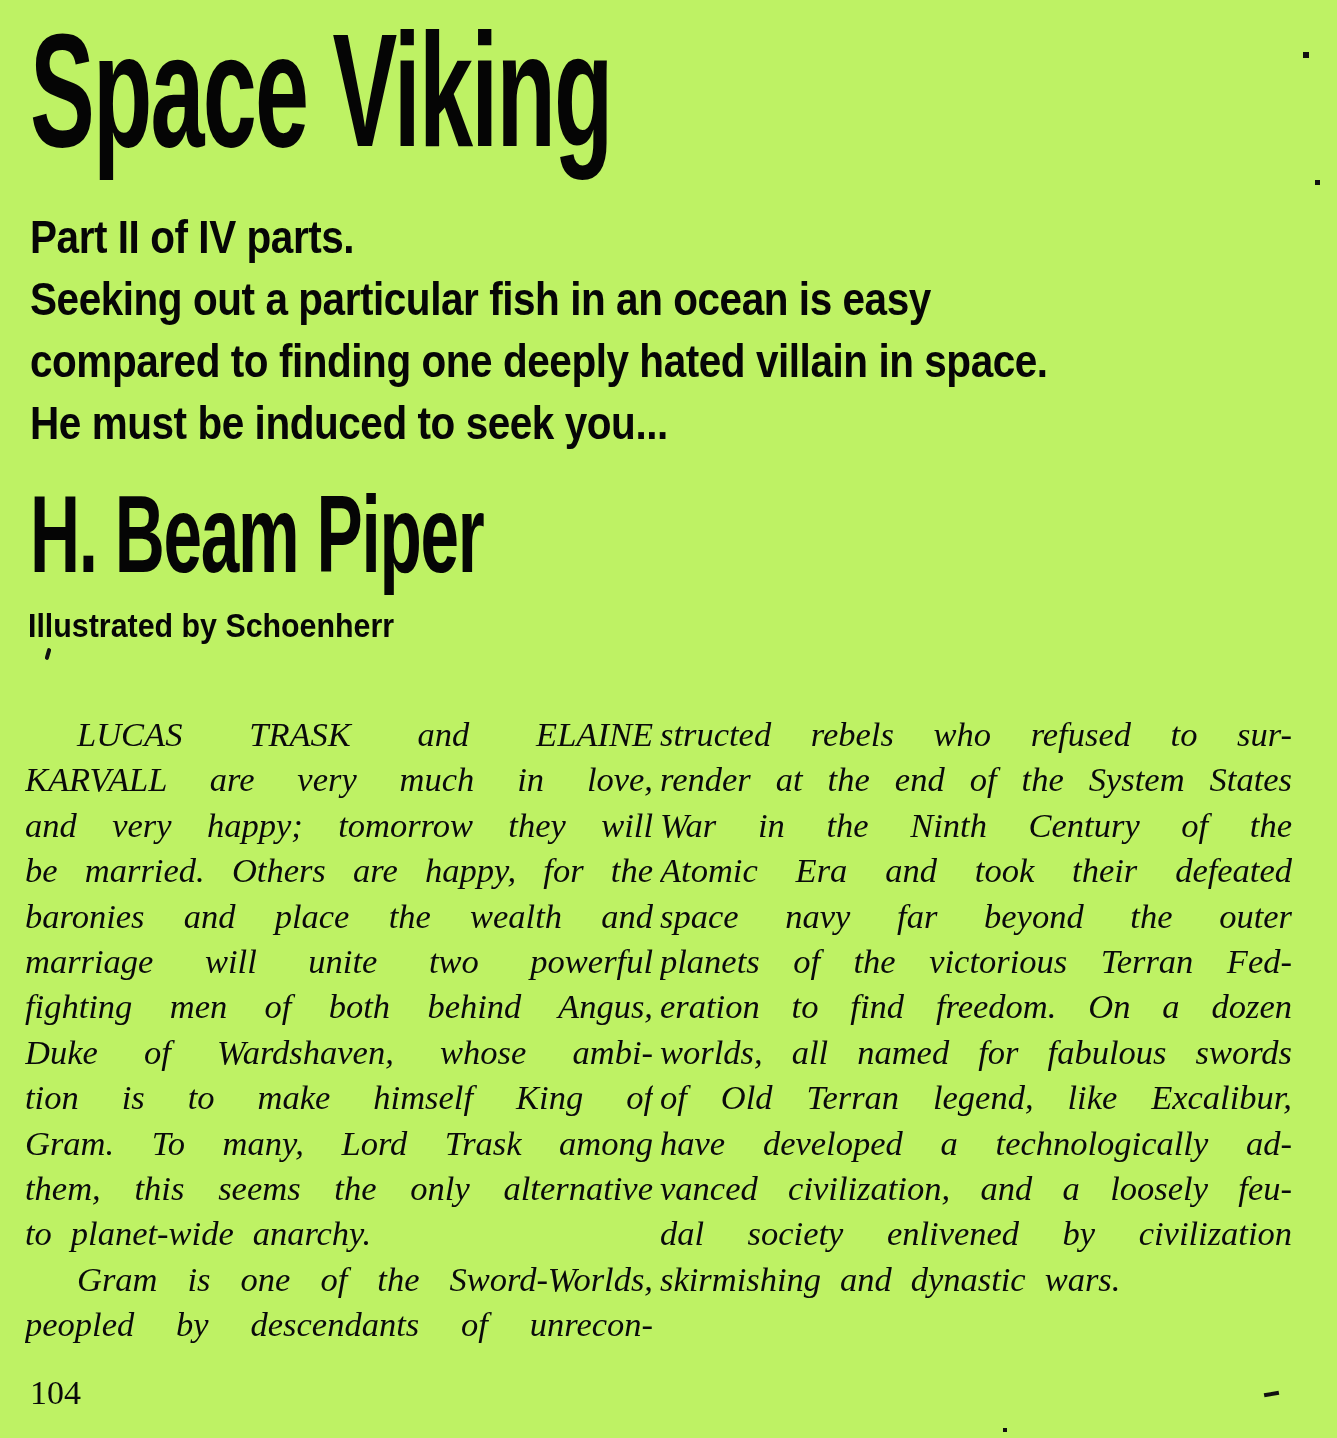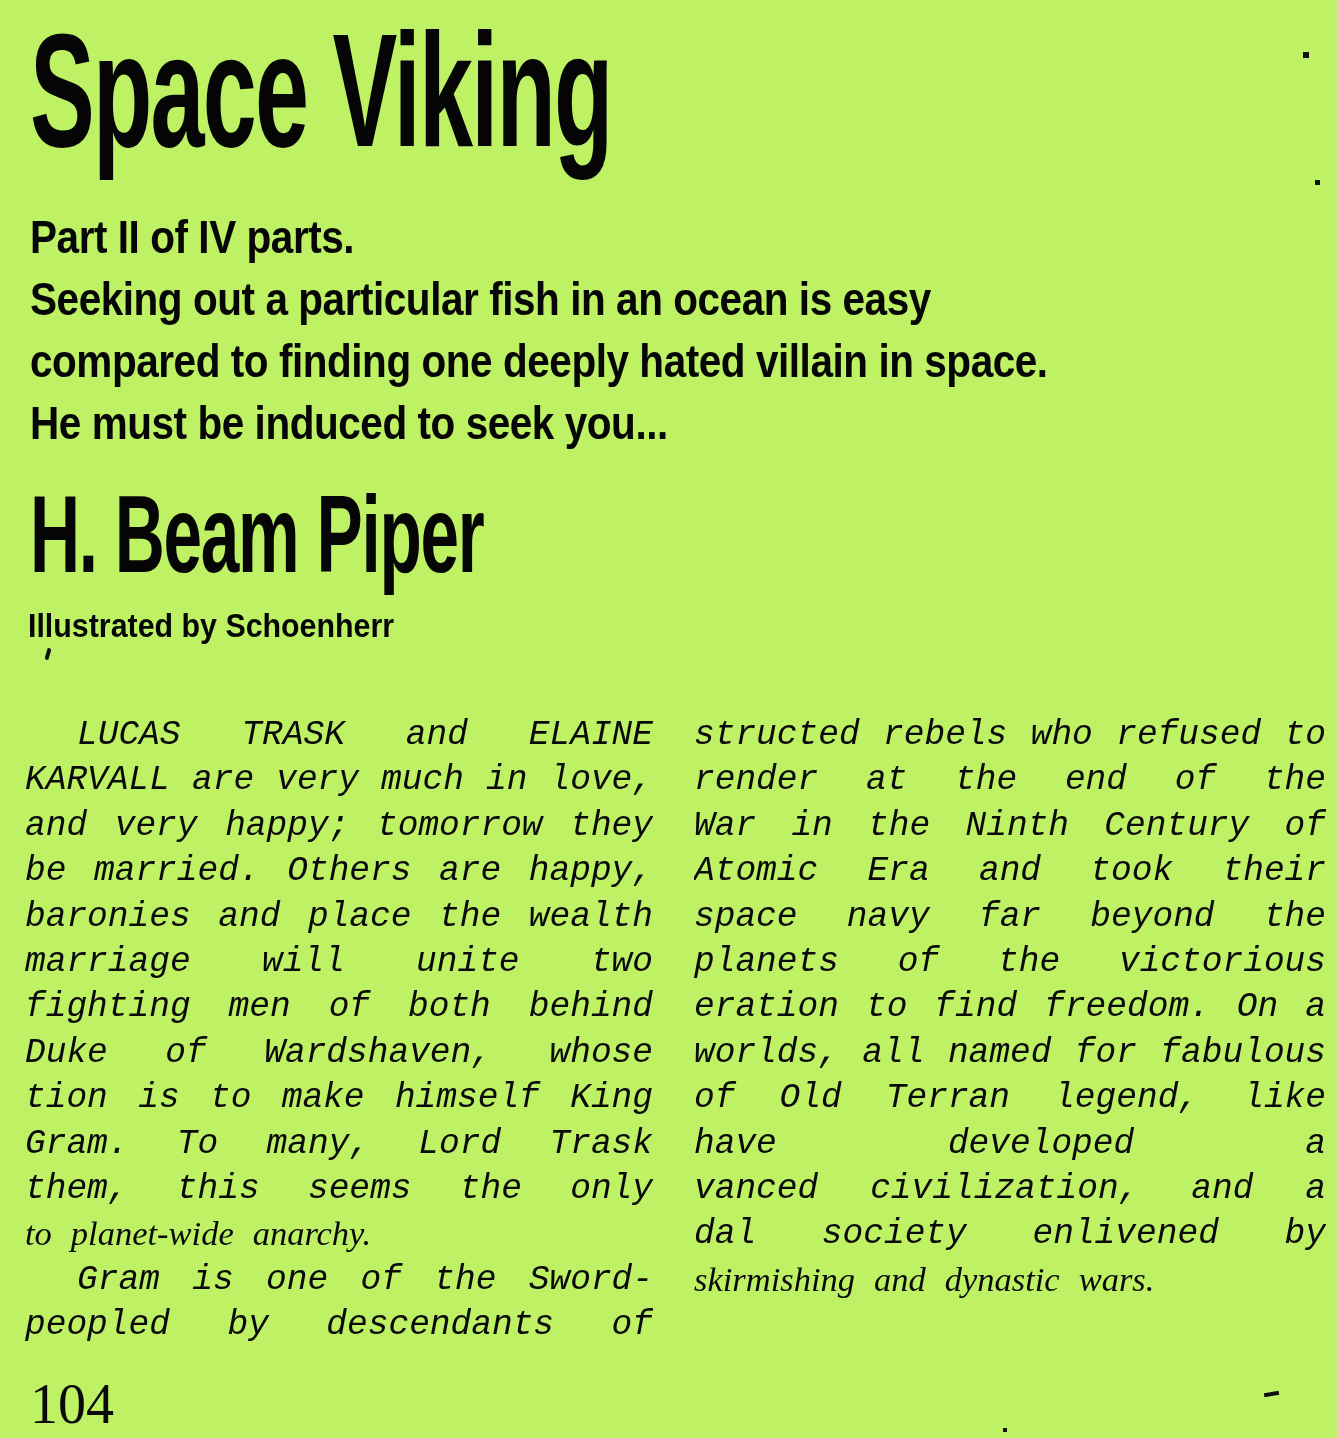--- a/index.html
+++ b/index.html
@@ -83,45 +83,44 @@
   .col {
     position: absolute;
     top: 712px;
     font-family: "Liberation Serif", serif;
     font-style: italic;
     font-size: 34.5px;
     line-height: 45.4px;
     color: #0a0a0a;
   }
   .col-left  { left: 25px;  width: 628px; }
-  .col-right { left: 694px; width: 632px; }
+  .col-right { left: 660px; width: 632px; }
 
   .bline {
     white-space: normal;
     overflow: hidden;
     height: 45.4px;
   }
   .jl {
     text-align: justify;
     text-align-last: justify;
-    font-family: Liberation Mono, monospace;
   }
   .pe {
     text-align: left;
     word-spacing: 0.30em;
   }
   .ind { text-indent: 52px; }
 
   
   .pagenum {
     position: absolute;
     left: 30px;
     top: 1376px;
     font-family: "Liberation Serif", serif;
-    font-size: 56px;
+    font-size: 34px;
     line-height: 1;
     color: #0a0a0a;
   }
 
   
   .speck {
     position: absolute;
     background: #111;
   }
   .spk1 { left: 1303px; top: 52px;   width: 6px;  height: 6px; }

